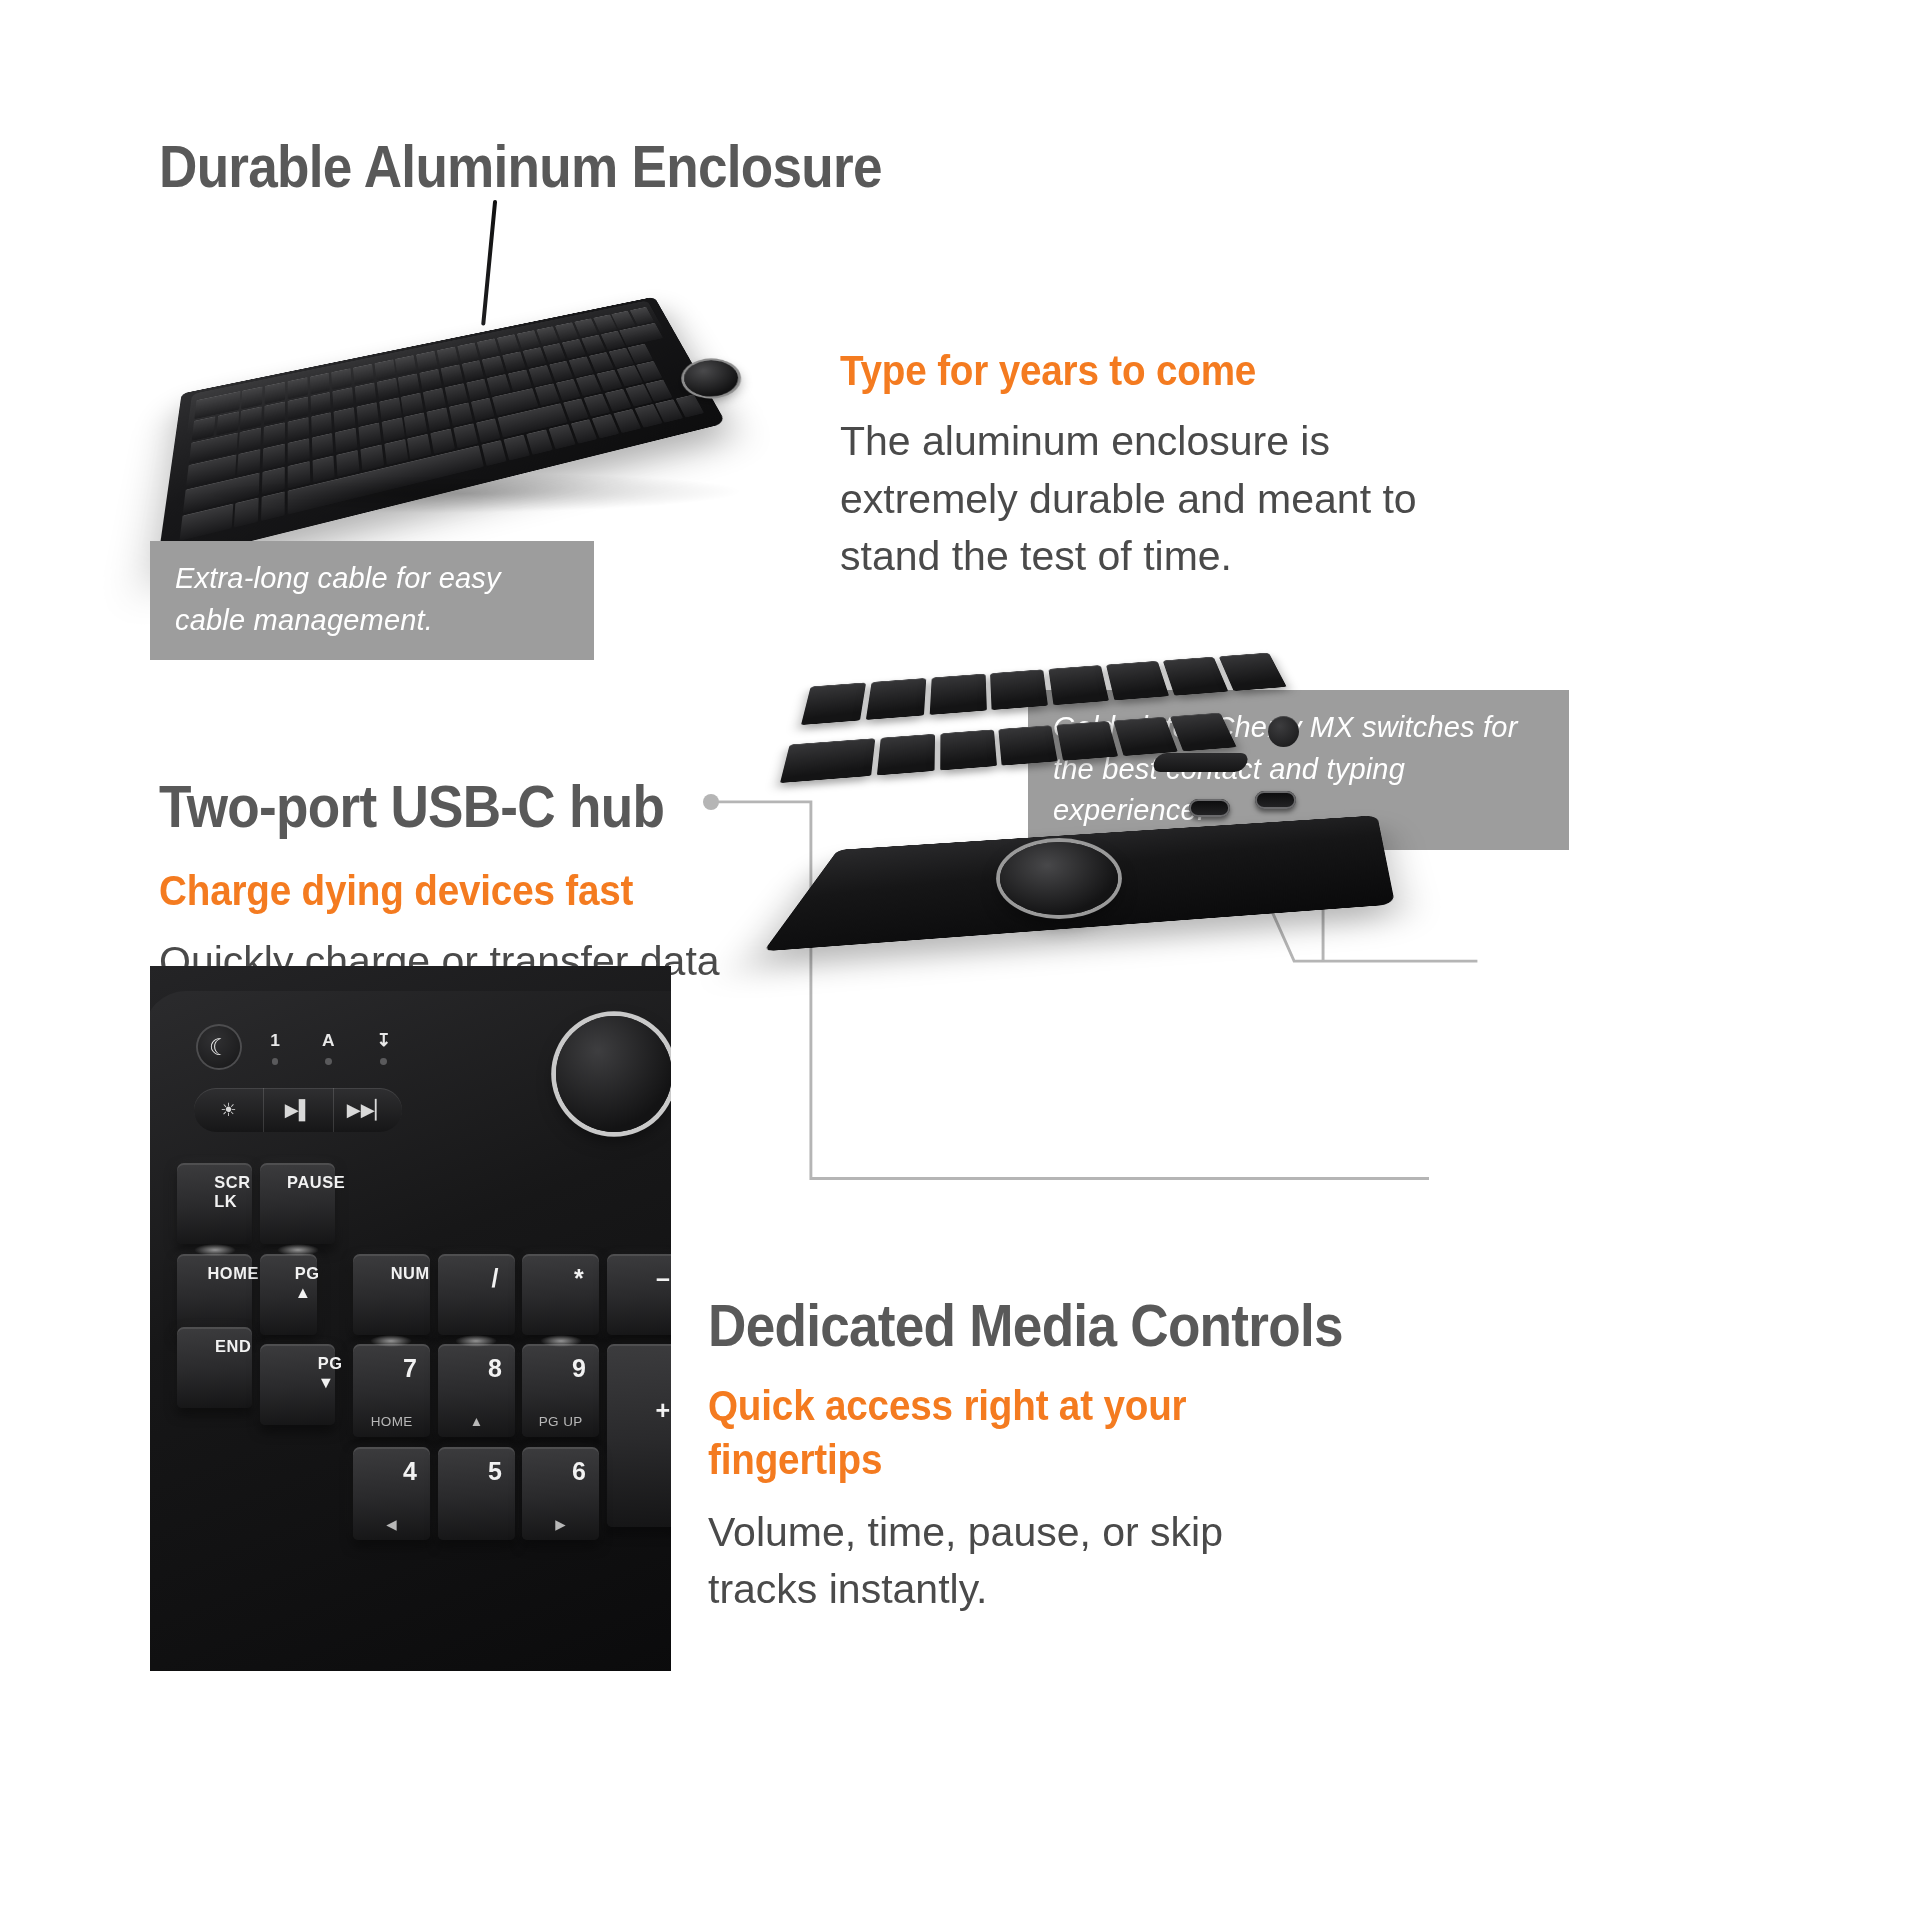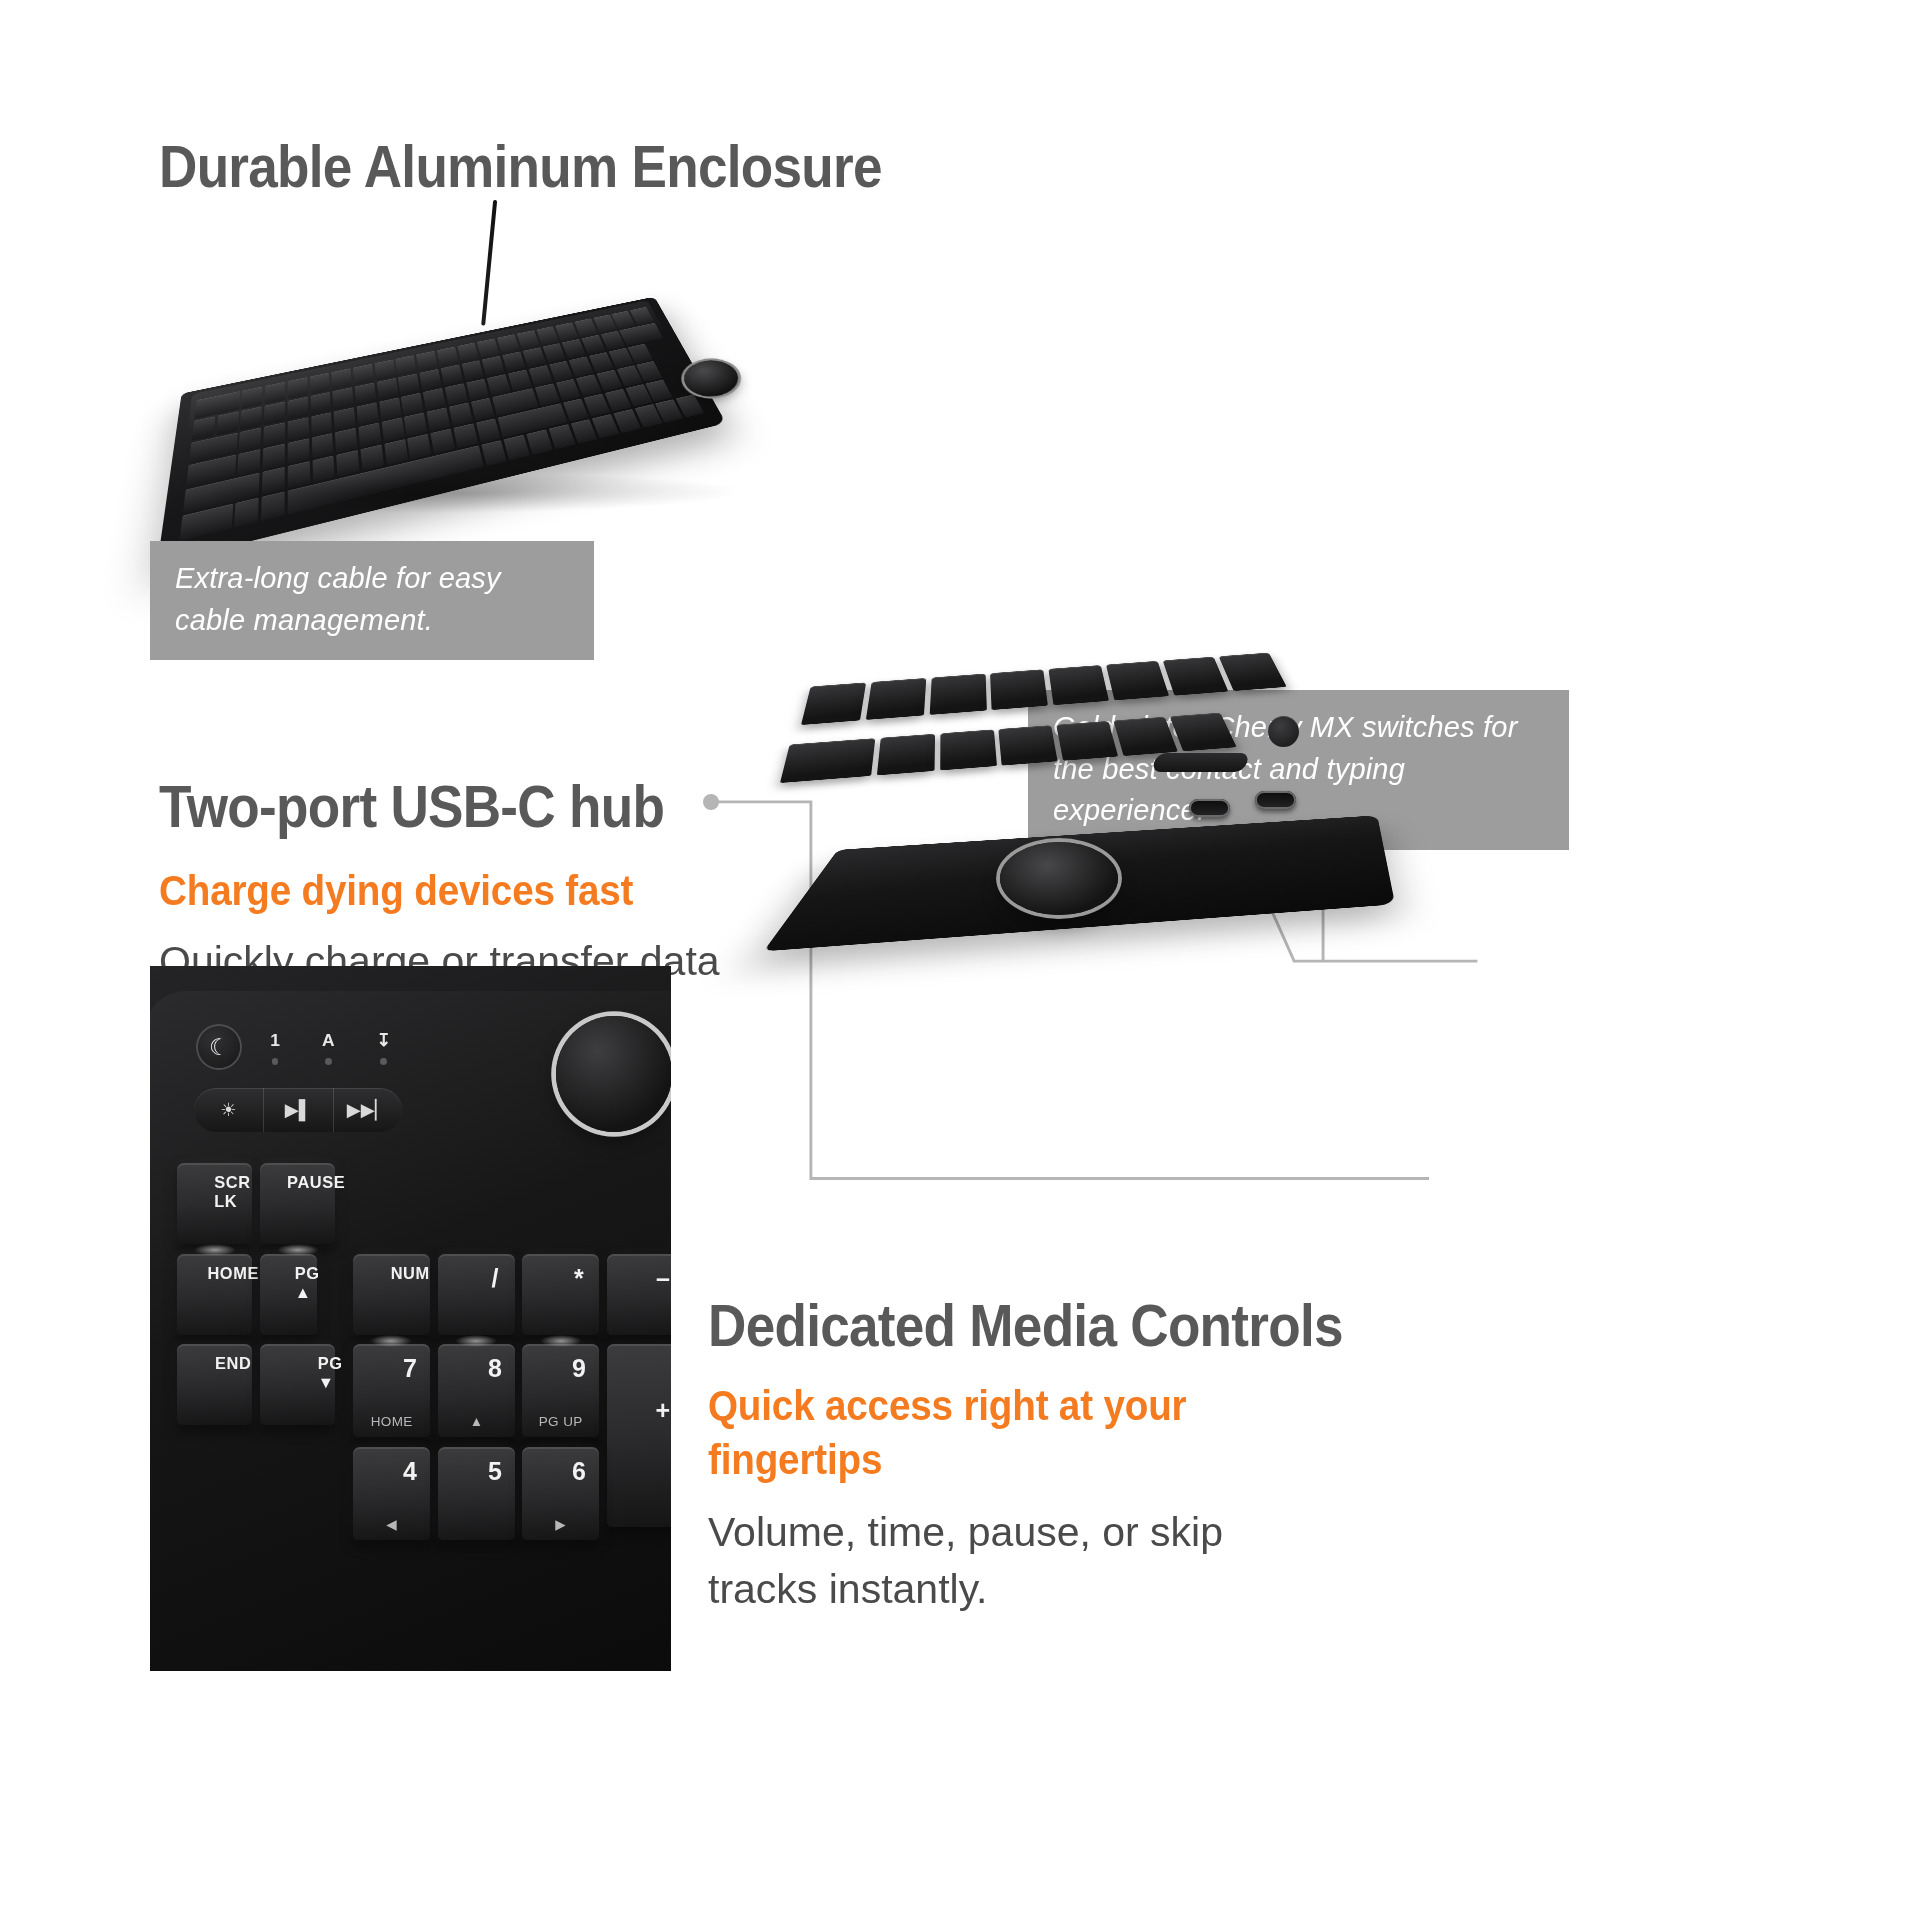--- a/index.html
+++ b/index.html
@@ -338,20 +338,24 @@
       </div>
     </div>
     <div class="knob"></div>
     <div class="shadow"></div>
   </div>
 
   <div class="capbox" style="left:150px;top:541px;width:444px;">
     <div class="cap">Extra-long cable for easy cable management.</div>
   </div>
 
+  <div style="position:absolute;left:840px;top:344px;width:686px;">
+    <div class="h2">Type for years to come</div>
+    <div class="body" style="margin-top:15.4px;width:676px;">The aluminum enclosure is extremely durable and meant to stand the test of time.</div>
+  </div>
 
   <div class="h1" style="position:absolute;left:159px;top:777px;">Two-port USB-C hub</div>
 
   <div style="position:absolute;left:159px;top:864px;width:599px;">
     <div class="h2">Charge dying devices fast</div>
     <div class="body" style="margin-top:15.4px;width:579px;">Quickly charge or transfer data with the 2-port USB-C superspeed hub.</div>
   </div>
 
   <svg class="leader" style="left:695px;top:792px;width:734px;height:406px;" viewBox="0 0 760 420" width="734" height="406">
     <polyline points="22,10 120,10 120,400 760,400" fill="none" stroke="#b5b5b5" stroke-width="3"></polyline>
@@ -439,21 +443,21 @@
         <span class="lbl">PAUSE</span>
         </div>
 
       <div class="kc" style="left:33px;top:263px;width:75px;height:81px;">
         <span class="lbl">HOME</span>
         </div>
       <div class="kc" style="left:116px;top:263px;width:57px;height:81px;">
         <span class="lbl">PG ▲</span>
         </div>
 
-      <div class="kc" style="left:33px;top:353px;width:75px;height:81px;">
+      <div class="kc" style="left:33px;top:336px;width:75px;height:81px;">
         <span class="lbl">END</span>
         </div>
       <div class="kc" style="left:116px;top:353px;width:75px;height:81px;padding-left:28px;">
         <span class="lbl">PG ▼</span>
         </div>
 
       <div class="kc" style="left:209px;top:263px;width:77px;height:81px;">
         <span class="lbl">NUM</span>
         </div>
       <div class="kc" style="left:294px;top:263px;width:77px;height:81px;">

